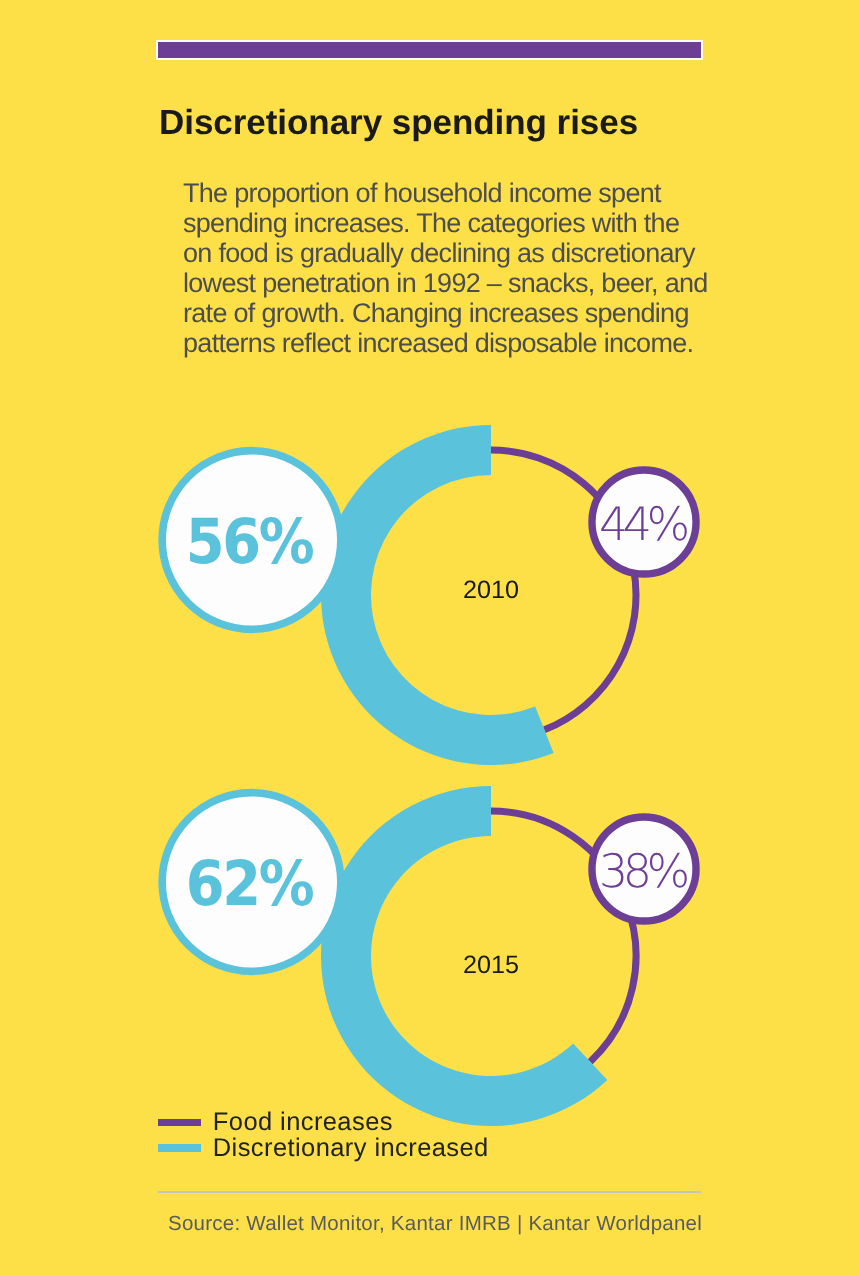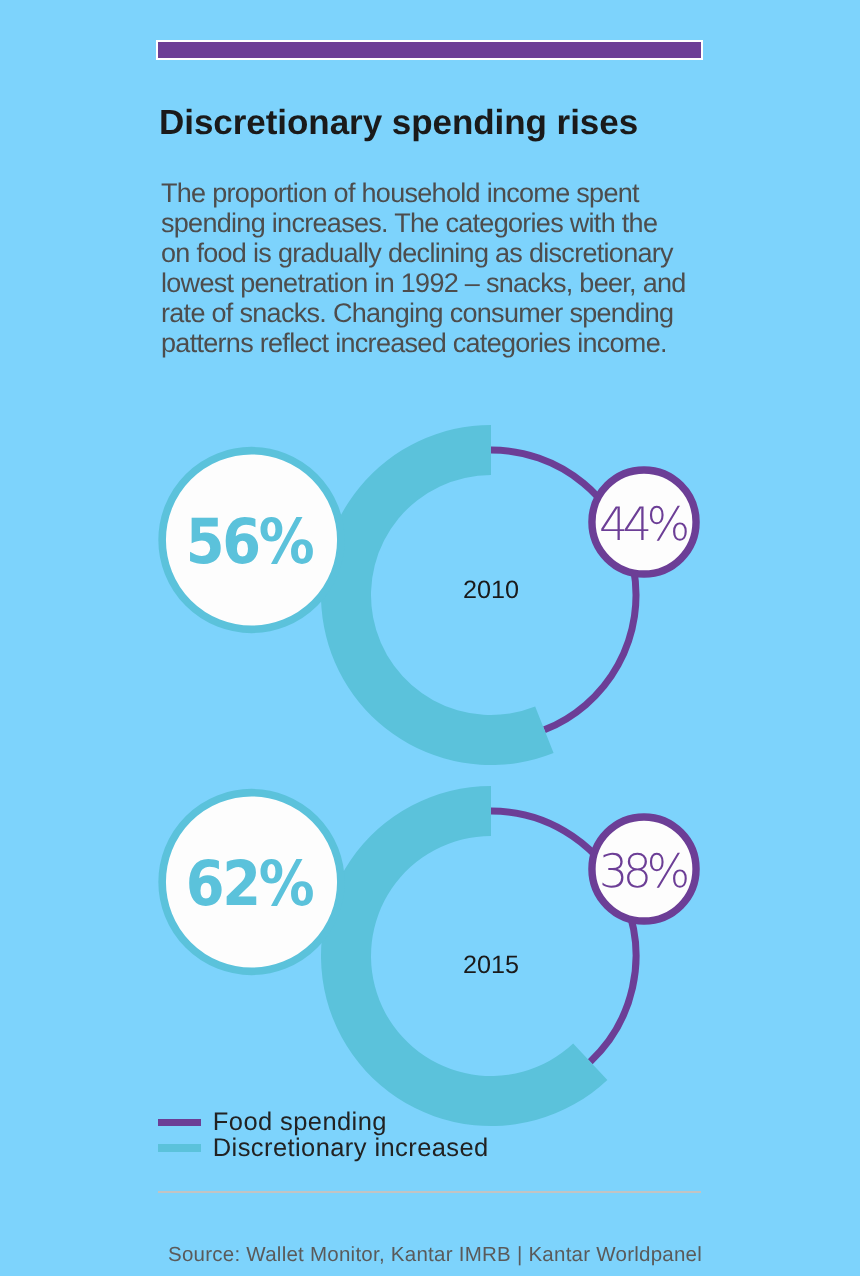--- a/index.html
+++ b/index.html
@@ -1,63 +1,63 @@
 <!DOCTYPE html>
 <html><head>
 <meta charset="utf-8">
 <title>Discretionary spending rises</title>
 <style>
   html,body{margin:0;padding:0;}
   body{width:860px;height:1276px;background:#f5f5f5;
        font-family:"Liberation Sans",sans-serif;
        -webkit-font-smoothing:antialiased;text-rendering:geometricPrecision;}
-  .page{position:relative;width:860px;height:1276px;overflow:hidden;background:#7dd3fc;}
+  .page{position:relative;width:860px;height:1276px;overflow:hidden;background:#fde047;}
 
   .rule-top{position:absolute;left:158.3px;top:41.7px;width:542.5px;height:16.8px;background:#6c3e96;box-shadow:0 0 0 2px #ffffff;}
 
   .title{position:absolute;left:159px;top:106px;will-change:transform;font-size:35px;font-weight:bold;
          color:#1a1a1a;letter-spacing:-0.05px;white-space:nowrap;line-height:34px;}
 
   .body-copy{position:absolute;left:161px;top:178px;will-change:transform;font-size:27px;line-height:30.1px;
              color:#4d4d4d;letter-spacing:-0.7px;white-space:nowrap;}
-  .body-copy div{height:30.1px;}
+  .body-copy div{height:30.1px;margin-left:22px;}
 
   svg.charts{position:absolute;left:0;top:0;width:860px;height:1276px;overflow:visible;}
   svg.charts .year-label{font-family:"Liberation Sans",sans-serif;font-size:25.2px;fill:#1a1a1a;}
   svg.charts .badge-label-large{font-family:"DejaVu Sans",sans-serif;font-weight:bold;
                                 font-stretch:condensed;font-size:62px;letter-spacing:-2.4px;}
   svg.charts .badge-label-small{font-family:"DejaVu Sans",sans-serif;font-weight:200;
                                 font-size:46px;letter-spacing:-5.5px;}
 
   .legend{position:absolute;left:158px;top:1115px;will-change:transform;}
   .legend-row{position:relative;height:25.9px;}
   .legend-swatch{position:absolute;left:0;width:43px;height:7.5px;}
   .legend-label{position:absolute;left:54.8px;top:-5px;transform:translateZ(0);font-size:25.5px;color:#222222;
                 letter-spacing:0.41px;white-space:nowrap;line-height:25.9px;}
 
   .divider{position:absolute;left:158.1px;top:1190.8px;width:542.6px;height:2.1px;background:#c3c3c3;}
   .source{position:absolute;left:168px;top:1212px;will-change:transform;font-size:20.5px;color:#5a5a5a;
-          letter-spacing:0.25px;white-space:nowrap;margin-top:31px;}
+          letter-spacing:0.25px;white-space:nowrap;}
 </style>
 </head>
 <body>
 
 <div class="page">
 
   <div class="rule-top"></div>
 
   <div class="title">Discretionary spending rises</div>
 
   <div class="body-copy">
     <div>The proportion of household income spent</div>
     <div>spending increases. The categories with the</div>
     <div>on food is gradually declining as discretionary</div>
     <div>lowest penetration in 1992 – snacks, beer, and</div>
-    <div>rate of snacks. Changing consumer spending</div>
-    <div>patterns reflect increased categories income.</div>
+    <div>rate of growth. Changing increases spending</div>
+    <div>patterns reflect increased disposable income.</div>
   </div>
 
   <svg class="charts" viewBox="0 0 860 1276">
 
     <g>
       <path class="food-arc" fill="none" d="M491 450 A145 145 0 0 1 544.38 729.82" stroke="#6c3e96" stroke-width="7"></path>
       <path class="disc-arc" d="M491 425 A170 170 0 1 0 553.58 753.06 L535.17 706.57 A120 120 0 1 1 491 475 Z" fill="#5bc2db"></path>
       <text class="year-label" text-anchor="middle" dominant-baseline="central" x="491" y="590.3">2010</text>
 
       <circle class="badge-fill badge-large" cx="251.5" cy="540" r="89.35" fill="#fdfdfd"></circle>
@@ -80,21 +80,21 @@
 
       <circle class="badge-fill badge-small" cx="644" cy="869" r="52.05" fill="#fdfdfd"></circle>
       <circle class="badge-ring badge-small" fill="none" cx="644" cy="869" r="52.05" stroke="#6c3e96" stroke-width="7.4"></circle>
       <text class="badge-label-small" text-anchor="middle" dominant-baseline="central" x="641.8" y="871.2" fill="#6c3e96">38%</text>
     </g>
   </svg>
 
   <div class="legend">
     <div class="legend-row">
       <span class="legend-swatch" style="top: 3.8px; background: rgb(108, 62, 150);"></span>
-      <span class="legend-label">Food spending</span>
+      <span class="legend-label">Food increases</span>
     </div>
     <div class="legend-row">
       <span class="legend-swatch" style="top: 3.2px; background: rgb(91, 194, 219);"></span>
       <span class="legend-label">Discretionary increased</span>
     </div>
   </div>
 
   <div class="divider"></div>
   <div class="source">Source: Wallet Monitor, Kantar IMRB | Kantar Worldpanel</div>
 

